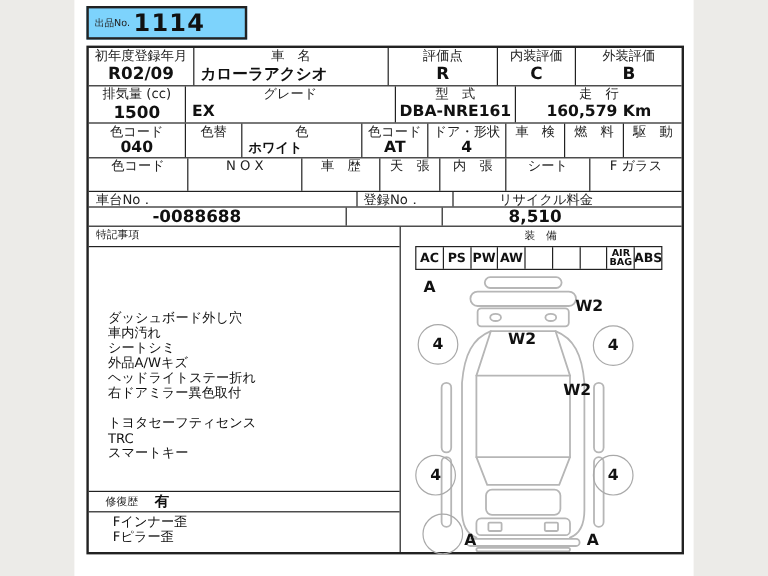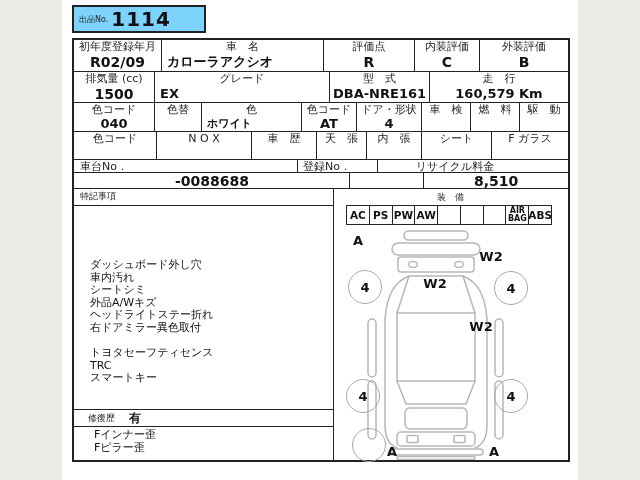--- a/index.html
+++ b/index.html
@@ -172,21 +172,21 @@
           <div class="lbl" style="text-align:left;padding-left:6px;">車台No．</div>
         </div>
         <div class="cell" style="width:80px;">
           <div class="lbl" style="text-align:left;padding-left:5px;">登録No．</div>
         </div>
         <div class="cell last" style="width:154px;">
           <div class="lbl">リサイクル料金</div>
         </div>
       </div>
       <div class="row" style="height:16px;">
-        <div class="cell" style="width:244px;margin-left:48px;">
+        <div class="cell" style="width:215px;">
           <div class="val f14" style="width:180px;">-0088688</div>
         </div>
         <div class="cell" style="width:80px;">
           <div class="val f12"></div>
         </div>
         <div class="cell last" style="width:154px;">
           <div class="val f14">8,510</div>
         </div>
       </div>
 

